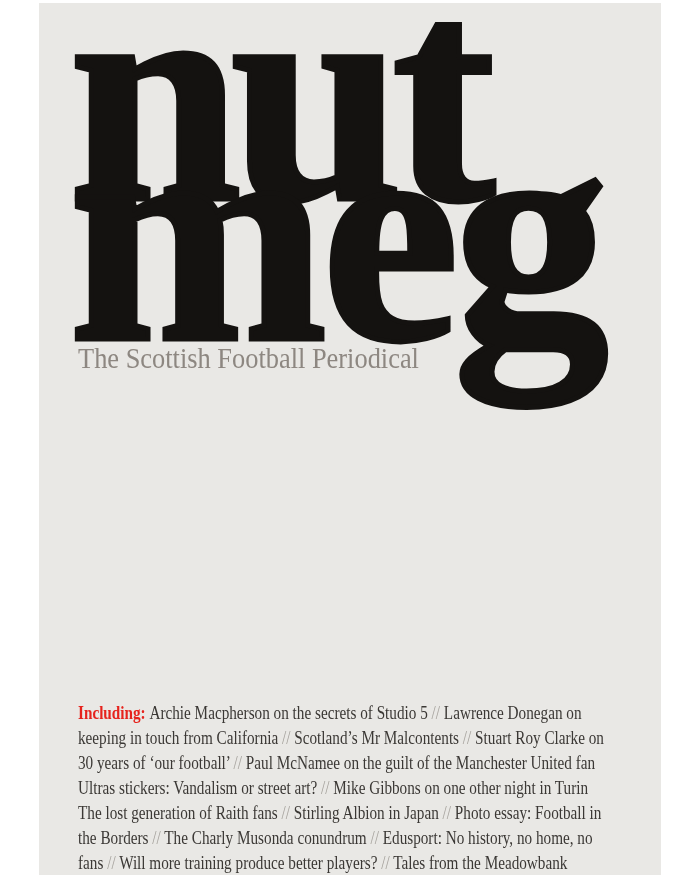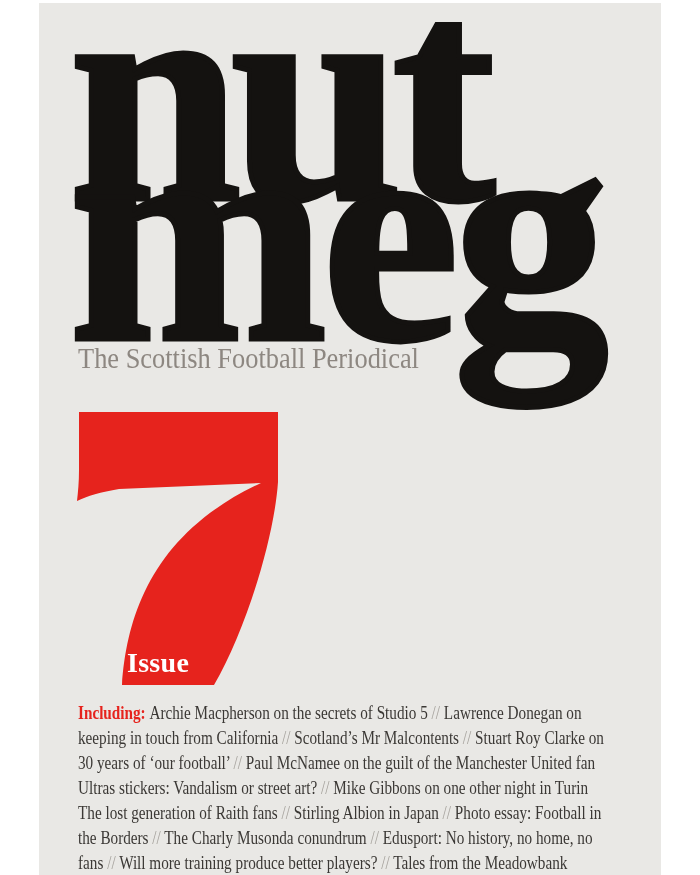--- a/index.html
+++ b/index.html
@@ -82,33 +82,20 @@
 <div class="page">
   <div class="cover">
 
     <header>
       <div class="mast-line mast-nut">nut</div>
       <div class="mast-line mast-meg">meg</div>
     </header>
 
     <div class="tagline">The Scottish Football Periodical</div>
 
-    <div class="issue-figure" aria-label="7">
-      <svg width="205" height="273" viewBox="0 0 205 273">
-        <path class="seven-path" d="M 4 0 L 203 0 L 203 70
-                 C 199 128 170 220 139 273
-                 L 47 273
-                 C 52 200 80 120 186 71
-                 L 44 77
-                 C 26 80 12 84 2 89
-                 C 3 80 4 70 4 58
-                 Z"></path>
-      </svg>
-      <span class="issue-label">Issue</span>
-    </div>
 
     <div class="including">
         <div class="inc-line"><span class="seg-lead">Including: </span><span class="seg-txt">Archie Macpherson on the secrets of Studio 5</span><span class="seg-sep"> // </span><span class="seg-txt">Lawrence Donegan on</span></div>
         <div class="inc-line"><span class="seg-txt">keeping in touch from California</span><span class="seg-sep"> // </span><span class="seg-txt">Scotland’s Mr Malcontents</span><span class="seg-sep"> // </span><span class="seg-txt">Stuart Roy Clarke on</span></div>
         <div class="inc-line"><span class="seg-txt">30 years of ‘our football’</span><span class="seg-sep"> // </span><span class="seg-txt">Paul McNamee on the guilt of the Manchester United fan</span></div>
         <div class="inc-line"><span class="seg-txt">Ultras stickers: Vandalism or street art?</span><span class="seg-sep"> // </span><span class="seg-txt">Mike Gibbons on one other night in Turin</span></div>
         <div class="inc-line"><span class="seg-txt">The lost generation of Raith fans</span><span class="seg-sep"> // </span><span class="seg-txt">Stirling Albion in Japan</span><span class="seg-sep"> // </span><span class="seg-txt">Photo essay: Football in</span></div>
         <div class="inc-line"><span class="seg-txt">the Borders</span><span class="seg-sep"> // </span><span class="seg-txt">The Charly Musonda conundrum</span><span class="seg-sep"> // </span><span class="seg-txt">Edusport: No history, no home, no</span></div>
         <div class="inc-line"><span class="seg-txt">fans</span><span class="seg-sep"> // </span><span class="seg-txt">Will more training produce better players?</span><span class="seg-sep"> // </span><span class="seg-txt">Tales from the Meadowbank</span></div>
       </div>

